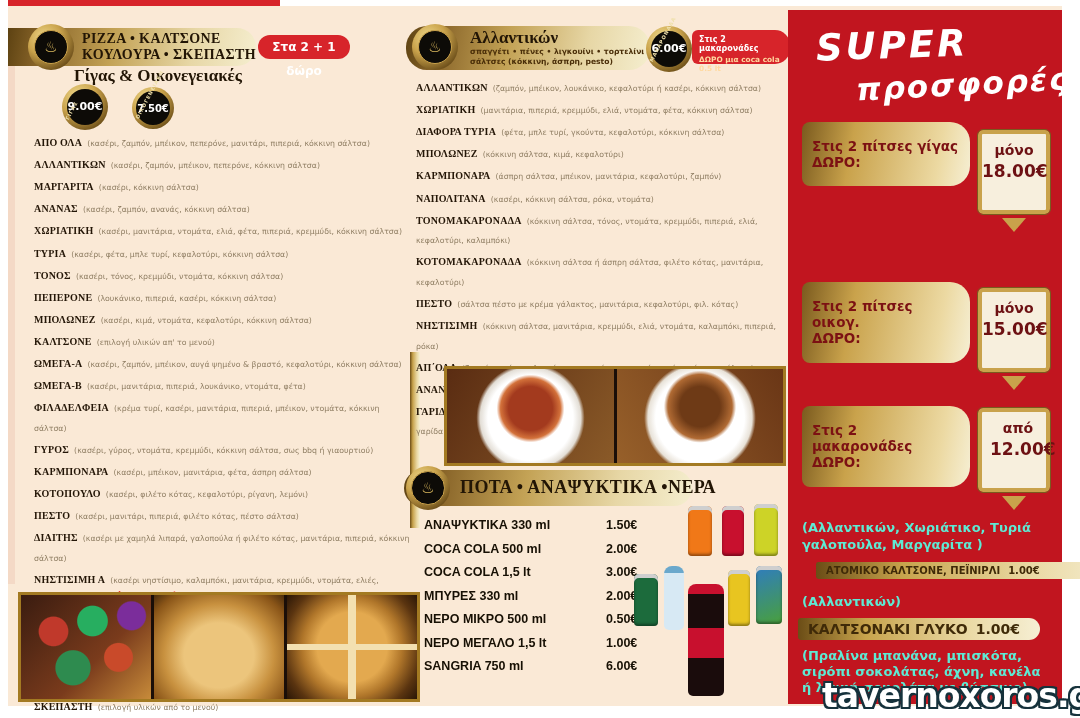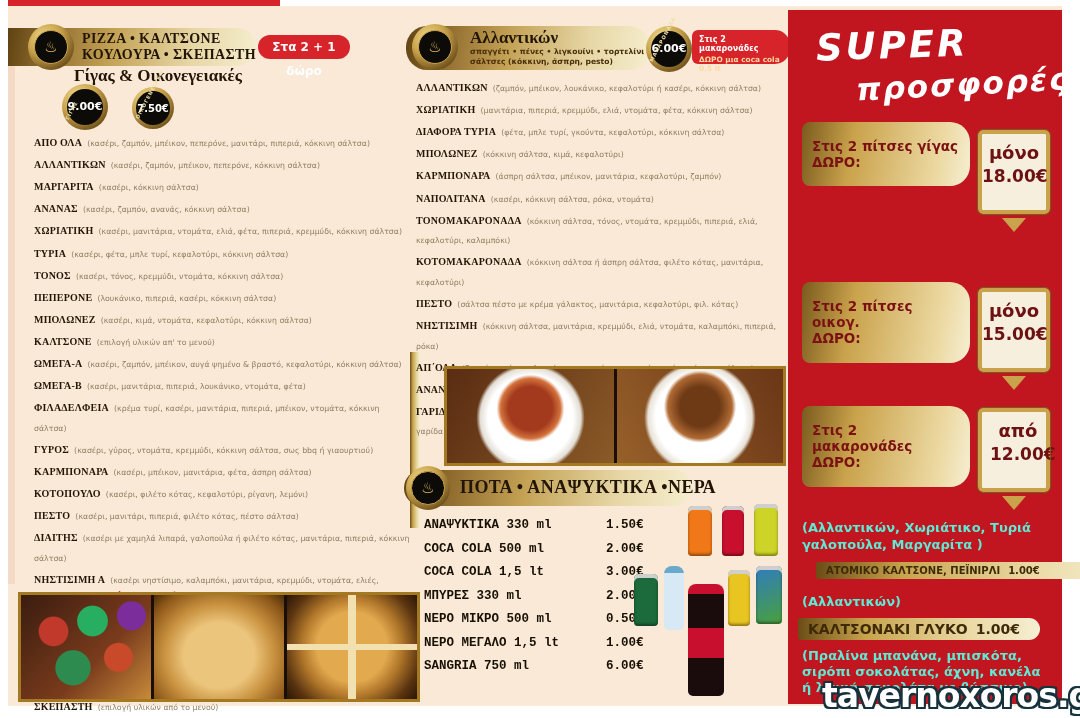--- a/index.html
+++ b/index.html
@@ -50,36 +50,36 @@
             linear-gradient(90deg,transparent 47%,#f3e0b0 47% 53%,transparent 53%),
             radial-gradient(circle at 50% 50%,#e3a94f 0 42%,#b0762a 60%,#5a3410 82%,#2a1606); }
   .ph-plate-l { background:radial-gradient(circle at 50% 42%,#a33a1e 0 22%,#d3713a 30%,transparent 34%),
                 radial-gradient(circle at 50% 52%,#ffffff 0 44%,#e3ded6 52%,transparent 56%),
                 linear-gradient(120deg,#5a2c12,#8a5a28); }
   .ph-plate-r { background:radial-gradient(circle at 50% 40%,#6e3a16 0 20%,#b06a33 32%,transparent 36%),
                 radial-gradient(circle at 50% 52%,#ffffff 0 46%,#e8e2d8 54%,transparent 58%),
                 linear-gradient(240deg,#6a3616,#97602a); }
 
   
-  .drow { display:flex; width:238px; margin-bottom:9.5px; font-family:Liberation Mono, monospace; font-weight:bold;
+  .drow { display:flex; width:238px; margin-bottom:9.5px; font-family:Liberation Sans, sans-serif; font-weight:bold;
           font-size:12.5px; color:#171004; }
   .dname { flex:1; }
   .dprice { width:56px; }
   .can { border-radius:5px 5px 4px 4px; box-shadow:inset 0 4px 0 #cfcfcf, inset 0 -2px 3px rgba(0,0,0,.4); }
   .bottle { border-radius:8px 8px 5px 5px; }
 
   
   .panel { position:absolute; left:788px; top:10px; width:274px; height:694px; background:#c1151f; }
   .sup1 { font-style:italic; font-weight:bold; font-size:37px; color:#fff; letter-spacing:3px; transform:rotate(-2deg); }
   .sup2 { font-style:italic; font-weight:bold; font-size:31px; color:#fff; letter-spacing:2px; transform:rotate(-3deg); }
   .opill { background:linear-gradient(100deg,#7a5a1e 0%,#c9a24b 30%,#ecd9a2 80%,#f6efd4 100%);
            border-radius:8px 20px 20px 8px; padding:16px 10px; color:#7c1113; font-weight:bold; font-size:13.5px; line-height:1.2; }
   .obox { background:#f7efdd; border:4px solid #c9a24b; outline:1px solid #7a5a1e; border-radius:5px;
           text-align:center; color:#6d1113; font-weight:bold; }
-  .obox .lab { font-size:18px; margin-top:8px; }
+  .obox .lab { font-size:14px; margin-top:8px; }
   .obox .prc { font-size:17px; margin-top:3px; }
   .oarrow { width:0; height:0; border-left:12px solid transparent; border-right:12px solid transparent;
             border-top:14px solid #c9a24b; }
   .olines { color:#ffffff; font-weight:bold; font-size:13.2px; line-height:17px; }
   .gbar { border-radius:4px 14px 14px 4px; color:#3f2a08; font-weight:bold; font-size:14px; padding:3px 10px; }
   .gbar .gp { margin-left:8px; }
   .gdesc { color:#5eead4; font-weight:bold; font-size:13px; line-height:16.5px; }
 
   .watermark { font-weight:bold; font-size:33px; color:#ffffff; letter-spacing:-1px;
                text-shadow:-2px 0 #16323c,2px 0 #16323c,0 -2px #16323c,0 2px #16323c,

